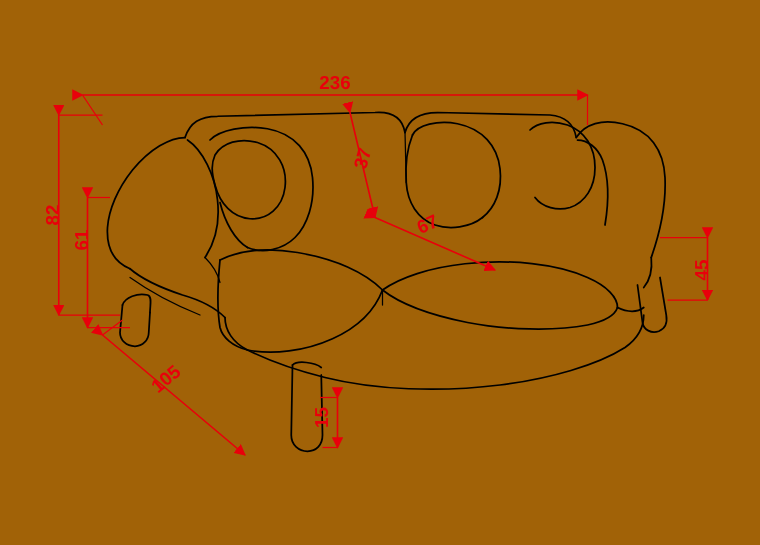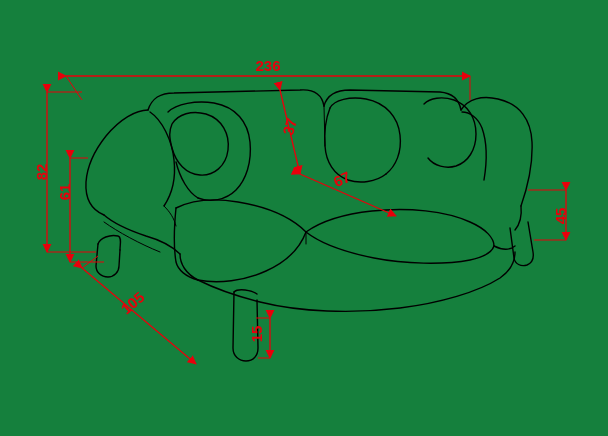--- a/index.html
+++ b/index.html
@@ -10,21 +10,21 @@
   body {
     width: 608px;
     height: 436px;
     font-family: "Liberation Sans", sans-serif;
     overflow: hidden;
   }
   #stage {
     position: relative;
     width: 608px;
     height: 436px;
-    background: #15803d;
+    background: #a16207;
   }
   #stage svg {
     position: absolute;
     top: 0;
     left: 0;
   }
   .dim-label {
     font-family: "Liberation Sans", sans-serif;
     font-size: 15px;
     font-weight: bold;

